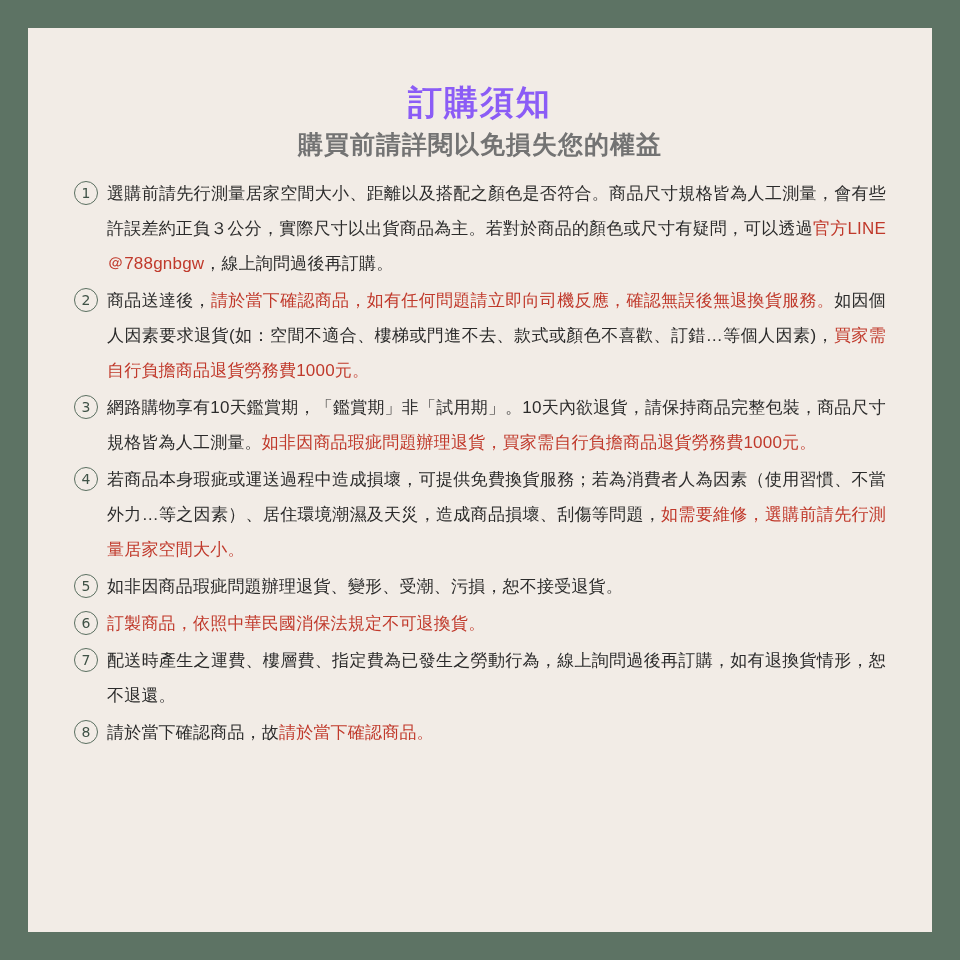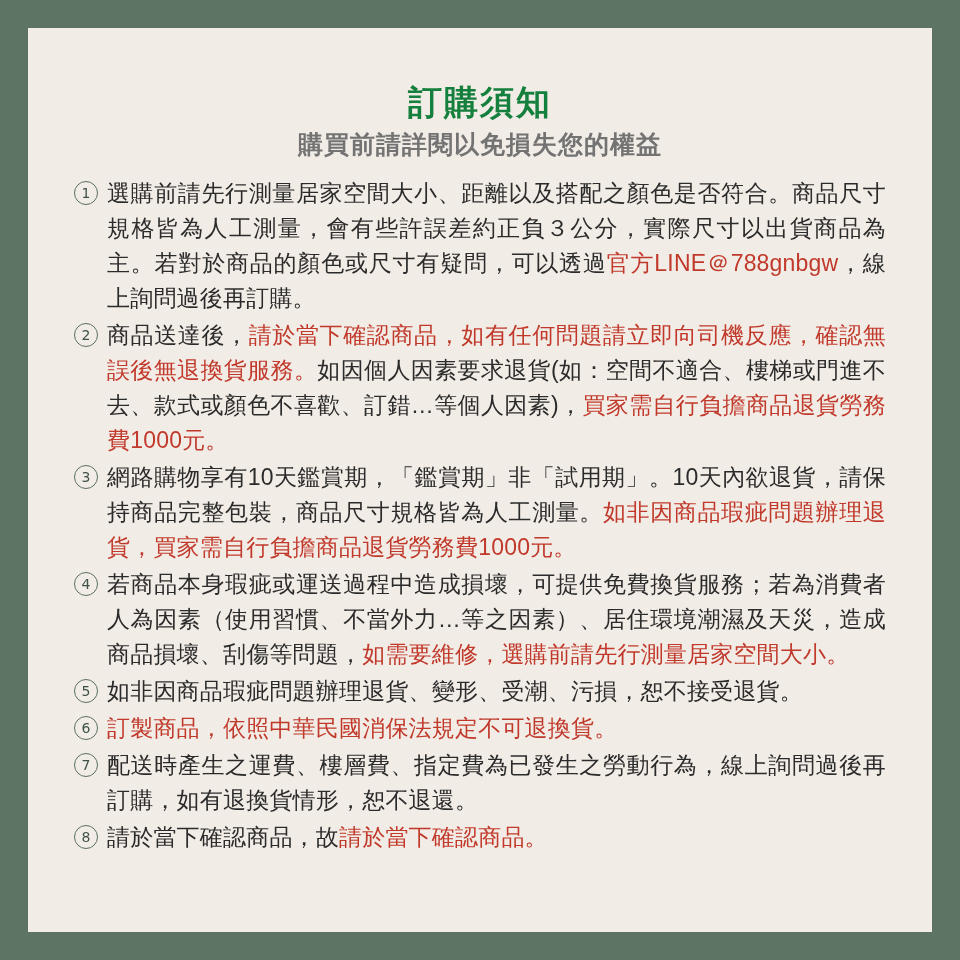--- a/index.html
+++ b/index.html
@@ -27,21 +27,21 @@
     width: 904px;
     height: 904px;
     background: #f2ece6;
     box-sizing: border-box;
     padding: 44px 46px 20px 46px;
   }
   .title {
     text-align: center;
     font-size: 34px;
     font-weight: bold;
-    color: #15803d;
+    color: #8b5cf6;
     letter-spacing: 2px;
     margin: 10px 0 6px 0;
     line-height: 1.2;
   }
   .subtitle {
     text-align: center;
     font-size: 25px;
     font-weight: bold;
     color: #737373;
     letter-spacing: 1px;
@@ -68,21 +68,21 @@
     font-size: 14px;
     line-height: 22px;
     text-align: center;
     margin-top: 5px;
     margin-right: 9px;
     box-sizing: border-box;
     font-family: "DejaVu Sans", sans-serif;
   }
   .text {
     flex: 1 1 auto;
-    font-size: 23px;
+    font-size: 17px;
     line-height: 35px;
     color: #2b2b2b;
     letter-spacing: 0.2px;
     text-align: justify;
     font-family: "Liberation Sans", "DejaVu Sans", sans-serif;
   }
   .red {
     color: #c0392b;
   }
   .dark {

